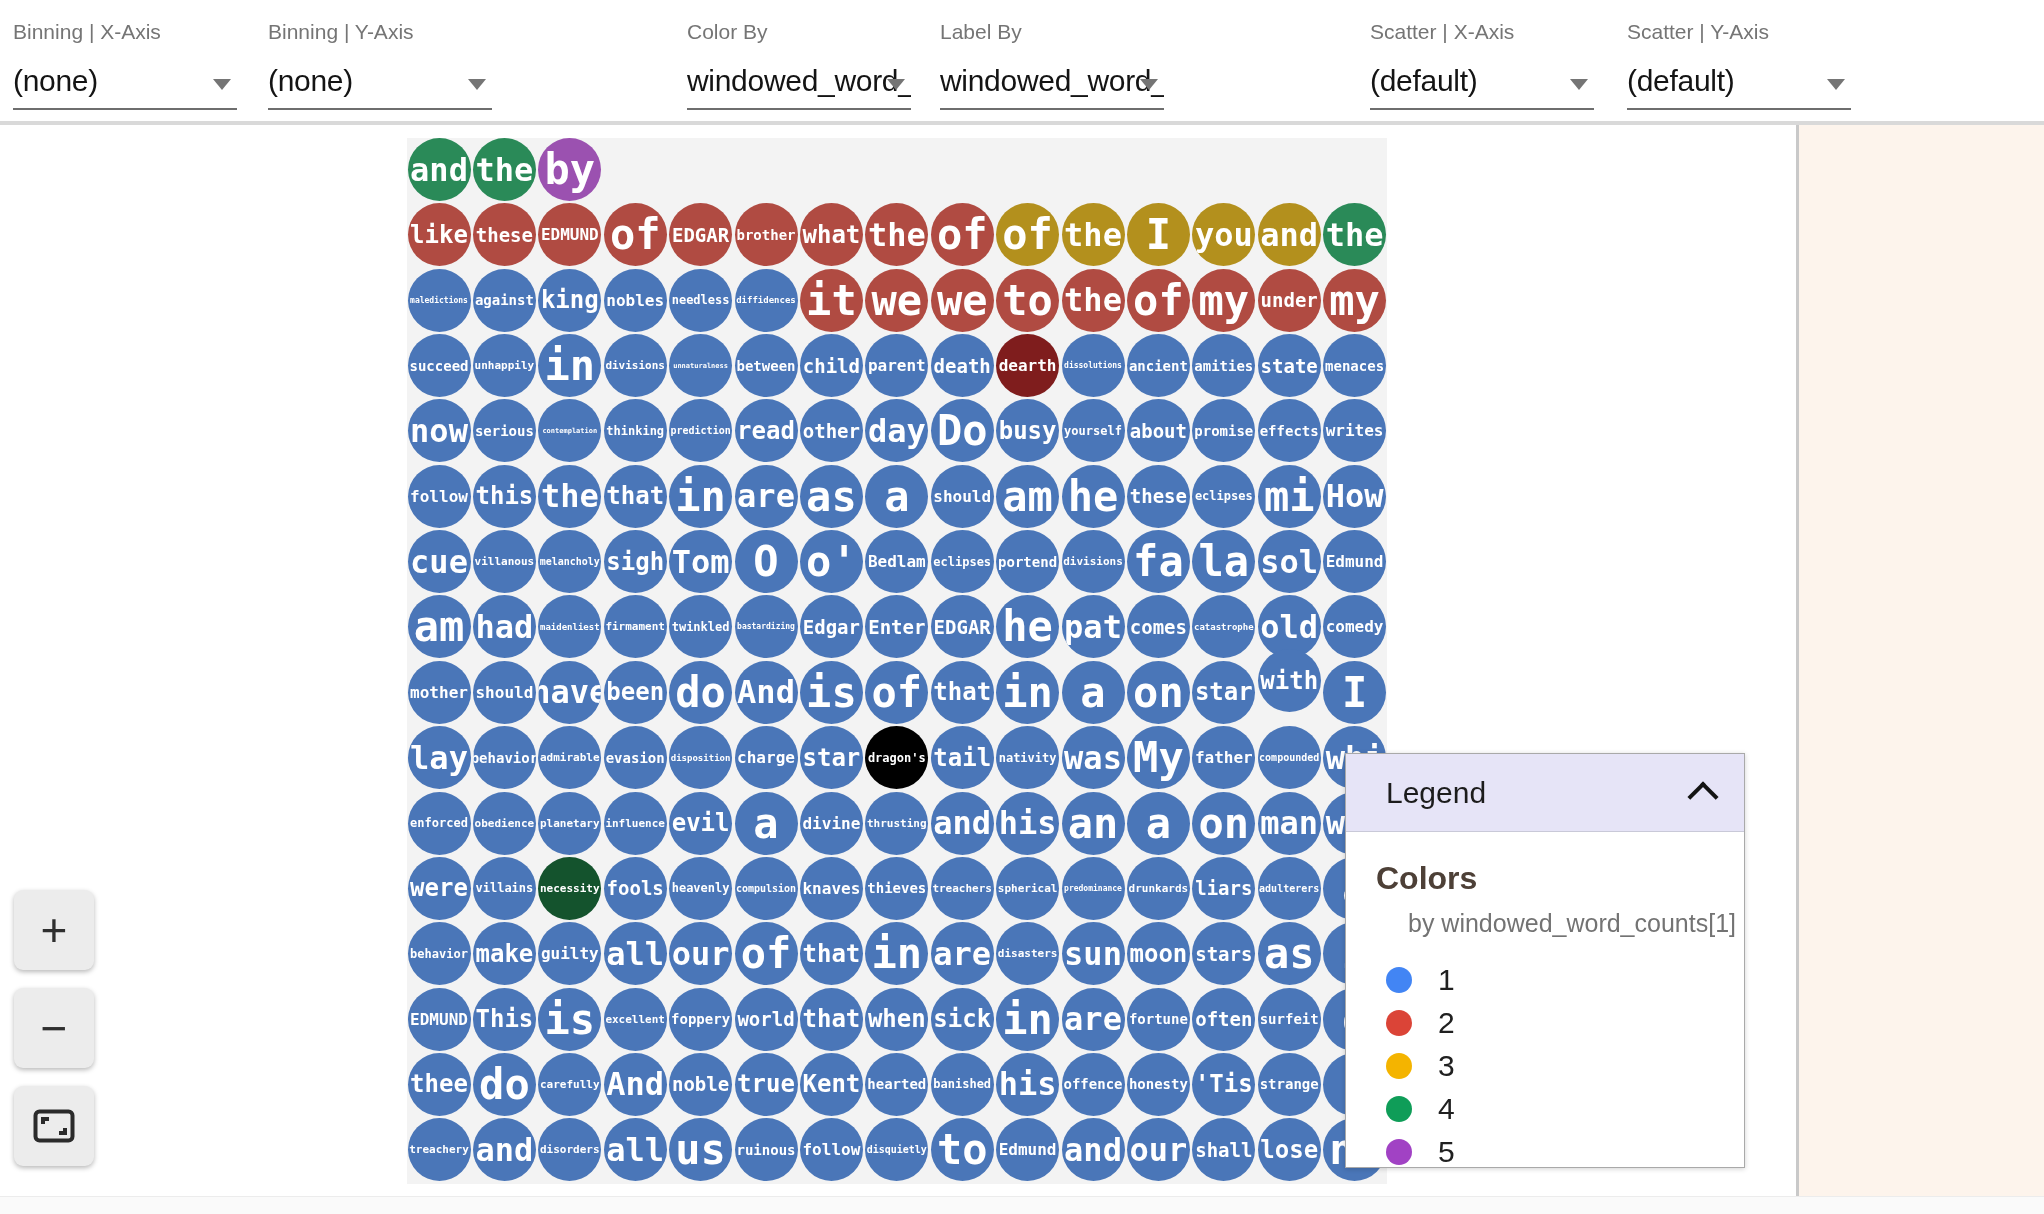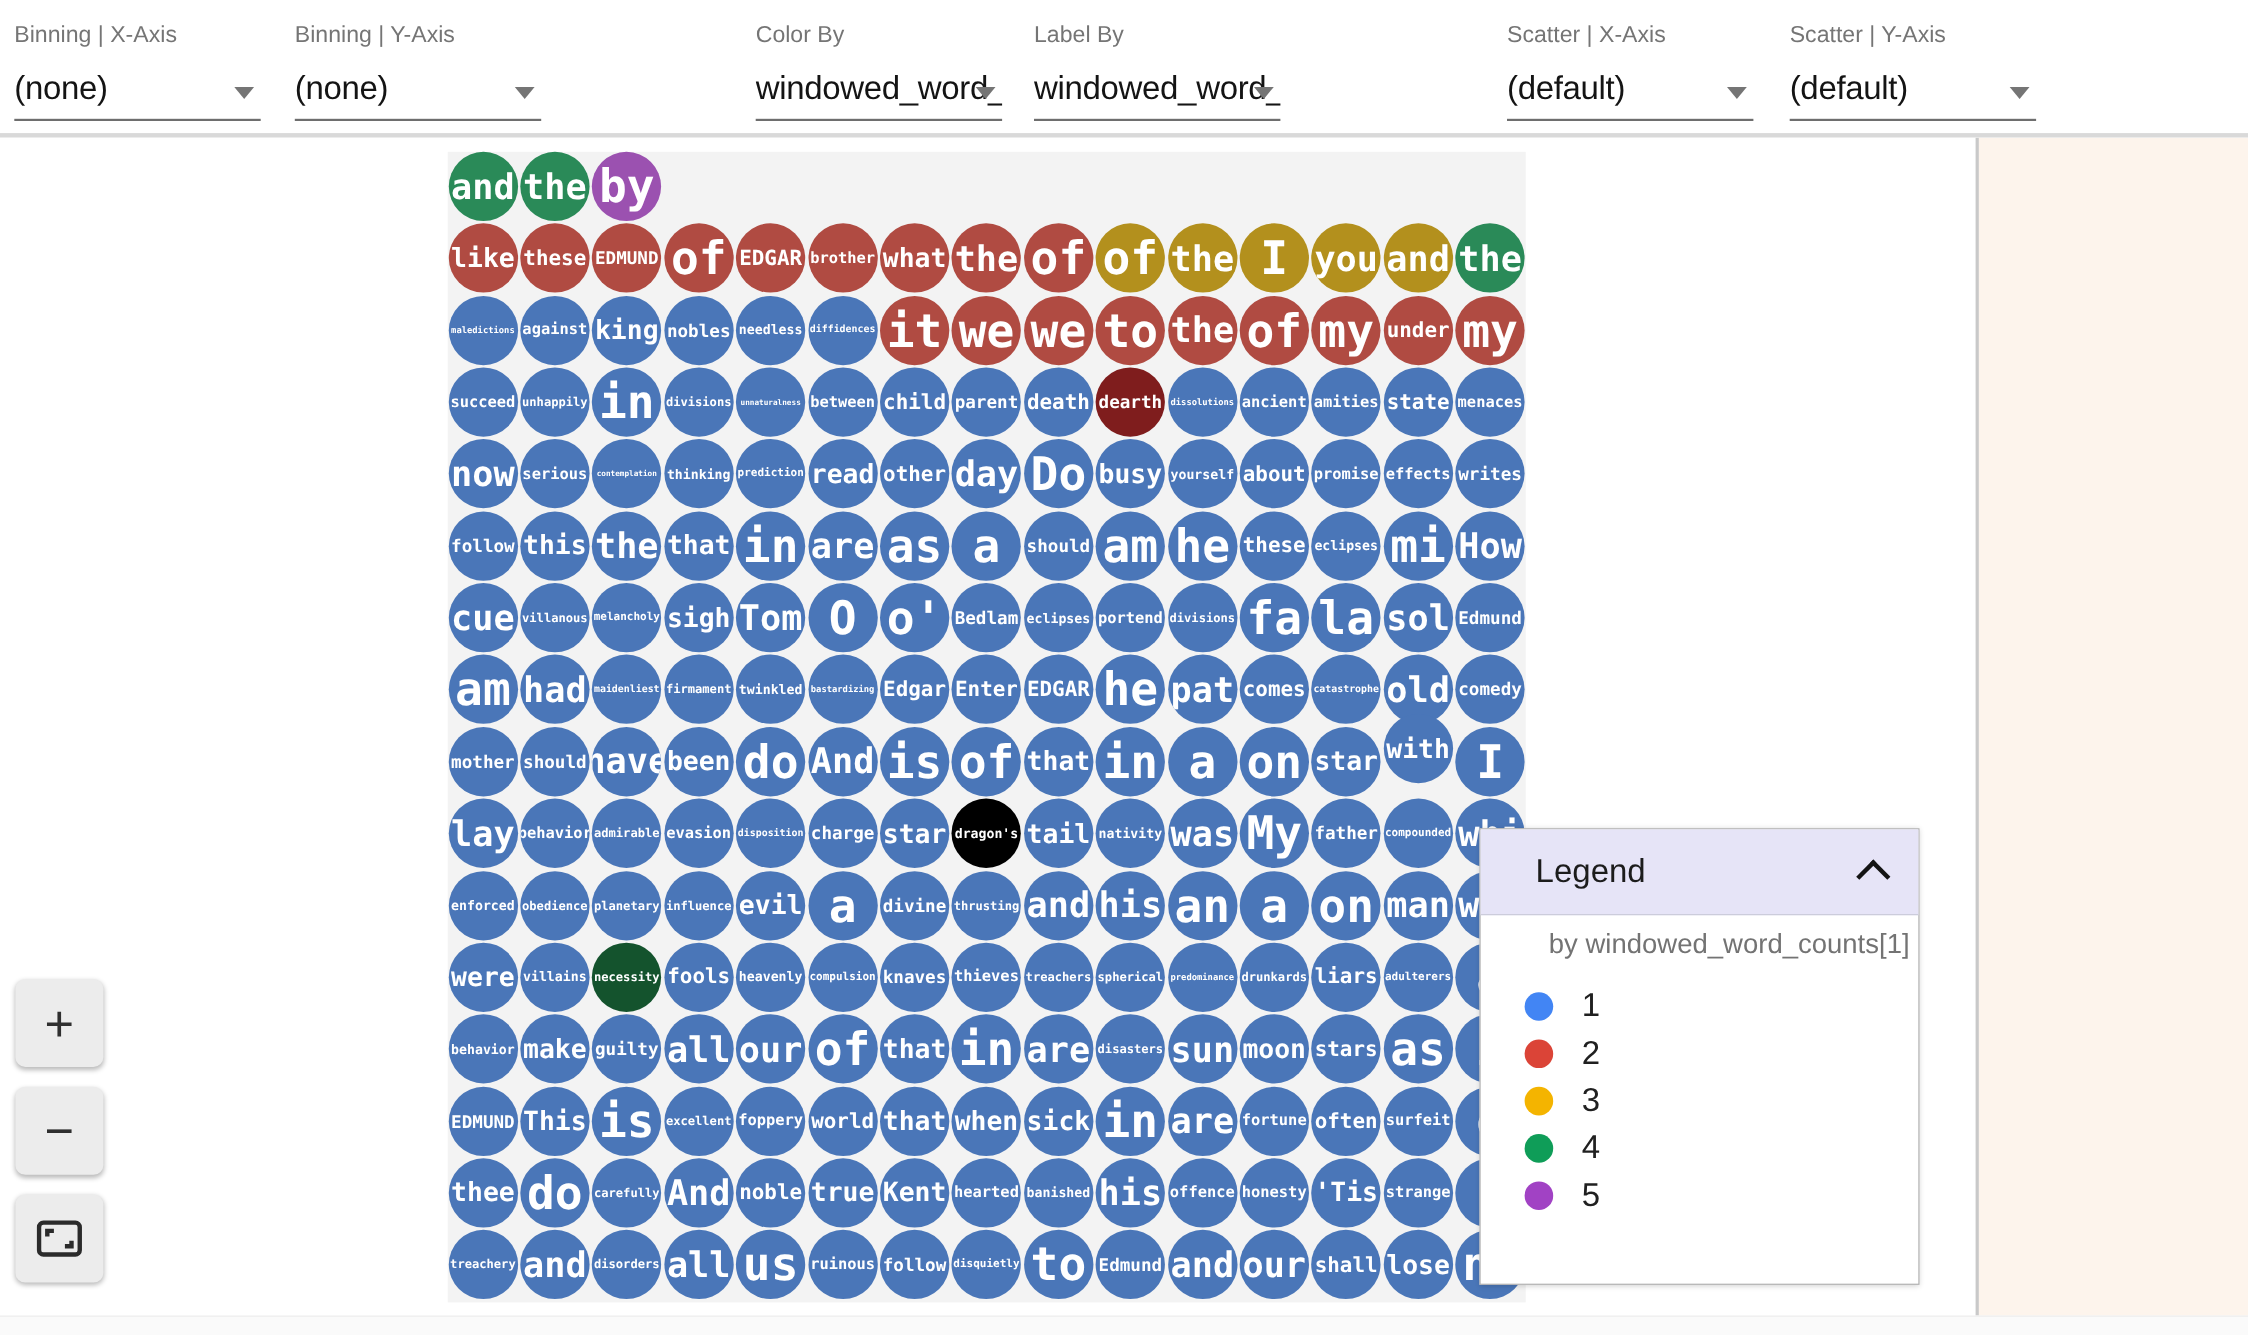--- a/index.html
+++ b/index.html
@@ -36,21 +36,21 @@
   .zoom-btn{position:absolute;left:14px;width:80px;height:80px;background:#ececec;border:none;
             border-radius:9px;box-shadow:0 2px 5px rgba(0,0,0,.28);display:flex;align-items:center;
             justify-content:center;cursor:pointer;z-index:4;}
   .zb-in{top:890px}.zb-out{top:988px}.zb-fit{top:1086px}
   .zoom-btn .glyph{font-size:46px;color:#2f2f2f;font-weight:400;line-height:1;}
 
   
   .legend{position:absolute;left:1345px;top:753px;width:400px;height:415px;background:#fff;
           border:1px solid #a9a9a9;box-shadow:0 1px 5px rgba(0,0,0,.18);z-index:10;box-sizing:border-box;}
   .legend-header{height:78px;background:#e6e4f7;border-bottom:1px solid #c9c9d8;display:flex;
-                 align-items:center;justify-content:space-between;padding:0 30px 0 50px;
+                 align-items:center;justify-content:space-between;padding:0 30px 0 40px;
                  box-sizing:border-box;cursor:pointer;}
   .legend-header .txt{font-size:30px;color:#1c1c1c;}
   .chev{width:18px;height:18px;border-left:4px solid #141414;border-top:4px solid #141414;
         transform:rotate(45deg);margin-top:8px;}
   .colors-title{margin:28px 0 0 30px;font-size:32px;font-weight:bold;color:#4d4037;}
   .colors-sub{margin:12px 0 0 62px;font-size:25px;color:#737373;}
   .legend-entries{margin-top:20px;}
   .entry{display:flex;align-items:center;height:43px;padding-left:40px;}
   .entry .dot{width:26px;height:26px;border-radius:50%;margin-right:26px;flex:none;}
   .entry .num{font-size:30px;color:#202020;}
@@ -339,20 +339,21 @@
     <path d="M32 19 V24 H26" fill="none" stroke="#2b2b2b" stroke-width="4"></path>
   </svg>
 </button>
 
 <div class="legend">
   <div class="legend-header">
     <span class="txt">Legend</span>
     <span class="chev"></span>
   </div>
   <div class="legend-body">
+    <div class="colors-title">Colors</div>
     <div class="colors-sub">by windowed_word_counts[1]</div>
     <div class="legend-entries">
         <div class="entry">
           <span class="dot" style="background: rgb(66, 133, 244);"></span>
           <span class="num">1</span>
         </div>
         <div class="entry">
           <span class="dot" style="background: rgb(219, 68, 55);"></span>
           <span class="num">2</span>
         </div>

